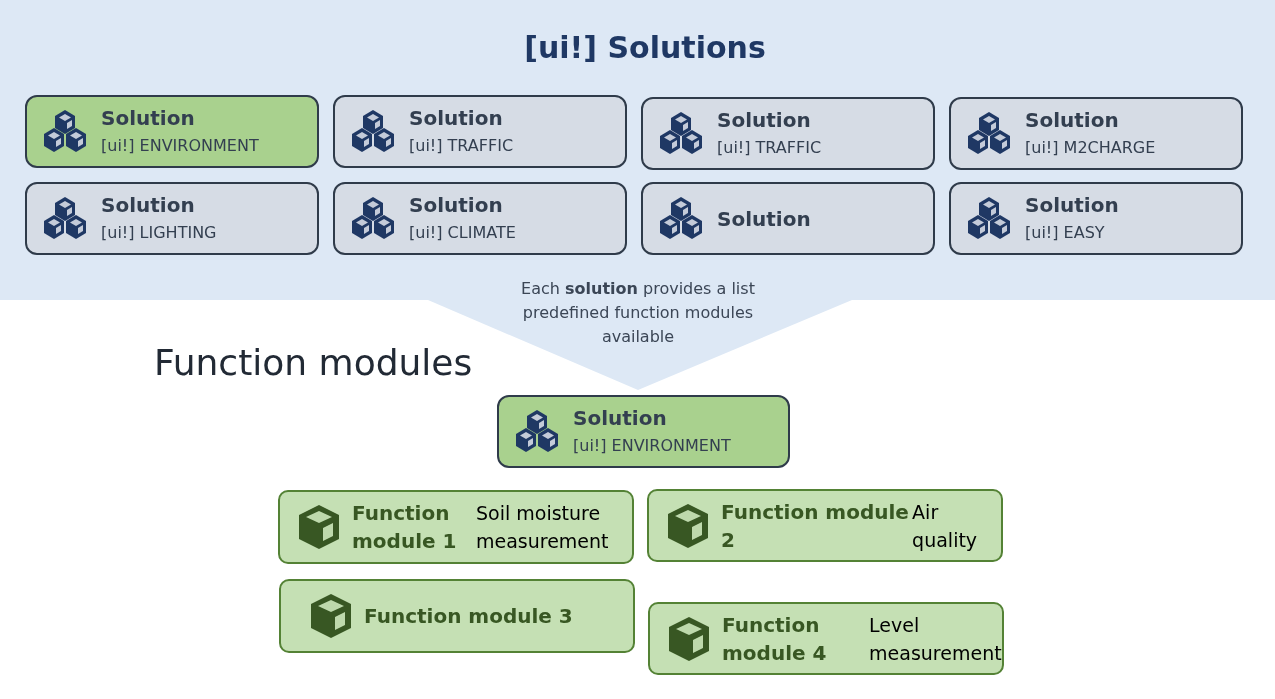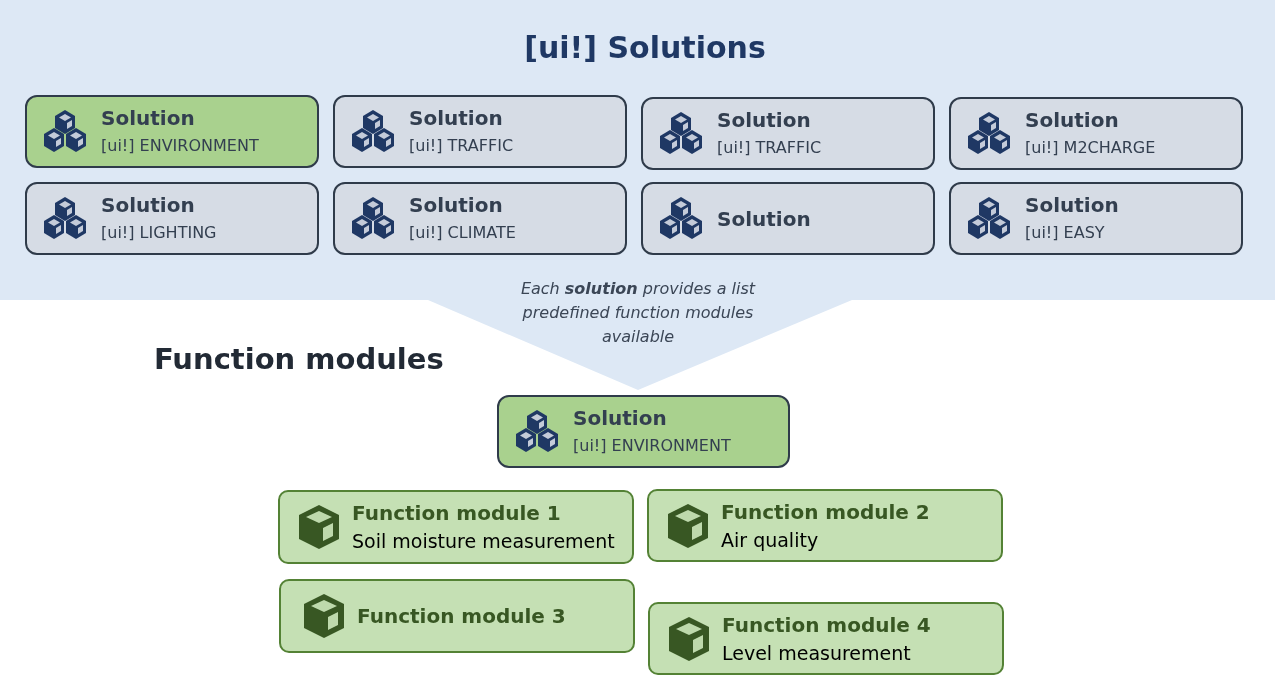--- a/index.html
+++ b/index.html
@@ -10,27 +10,27 @@
   .title { position:absolute; left:0; top:30px; width:1290px; text-align:center; font-size:30px; font-weight:bold;
            color:#1f3864; }
   .card { position:absolute; box-sizing:border-box; border:2px solid #2f3b4a; border-radius:12px;
           background:#d6dce5; display:flex; align-items:center; }
   .card.active { background:#a9d18e; }
   .card .icon { width:48px; height:48px; margin-left:14px; margin-right:12px; flex:none; }
   .card .text { display:flex; flex-direction:column; line-height:28px; }
   .card .l1 { font-size:20px; font-weight:bold; color:#333f50; }
   .card .l2 { font-size:16px; color:#333f50; }
   .explain { position:absolute; left:490px; top:277px; width:296px; text-align:center; font-size:16px;
-             line-height:24px; color:#3b4656;font-style:italic; }
+             line-height:24px; color:#3b4656; }
   .explain b { color:#3b4656; }
-  .fm-title { position:absolute; left:154px; top:342px; font-size:29px; font-weight:bold; color:#222a35; }
+  .fm-title { position:absolute; left:154px; top:342px; font-size:36px; font-weight:normal; color:#222a35; }
   .fm { position:absolute; box-sizing:border-box; border:2px solid #548235; border-radius:10px;
         background:#c5e0b4; display:flex; align-items:center; }
   .fm .icon { width:50px; height:50px; margin-left:14px; margin-right:8px; flex:none; }
-  .fm .text { display:flex; flex-direction:column; line-height:28px; }
+  .fm .text { display:flex; flex-direction:row; line-height:28px; }
   .fm .l1 { font-size:20px; font-weight:bold; color:#385723; }
   .fm .l2 { font-size:19px; color:#000000; }
 </style>
 </head>
 <body>
 
 <div class="top-band"></div>
 <svg class="funnel" viewBox="0 0 1275 699">
   <polygon points="428,300 852,300 638,390" fill="#dde8f5"></polygon>
 </svg>
@@ -158,21 +158,21 @@
 </div>
 <div class="fm" style="left:647px;top:489px;width:356px;height:73px;">
   <svg class="icon" viewBox="0 0 50 50">
       <use href="#cube"></use>
     </svg>
   <div class="text">
       <span class="l1">Function module 2</span>
       <span class="l2">Air quality</span>
     </div>
 </div>
-<div class="fm" style="left:279px;top:579px;width:356px;height:74px;">
+<div class="fm" style="left:279px;top:579px;width:356px;height:74px;padding-left:7px;">
   <svg class="icon" viewBox="0 0 50 50" style="margin-left:18px;">
       <use href="#cube"></use>
     </svg>
   <div class="text">
       <span class="l1">Function module 3</span>
     </div>
 </div>
 <div class="fm" style="left:648px;top:577px;width:356px;height:73px;margin-top:25px;">
   <svg class="icon" viewBox="0 0 50 50">
       <use href="#cube"></use>

